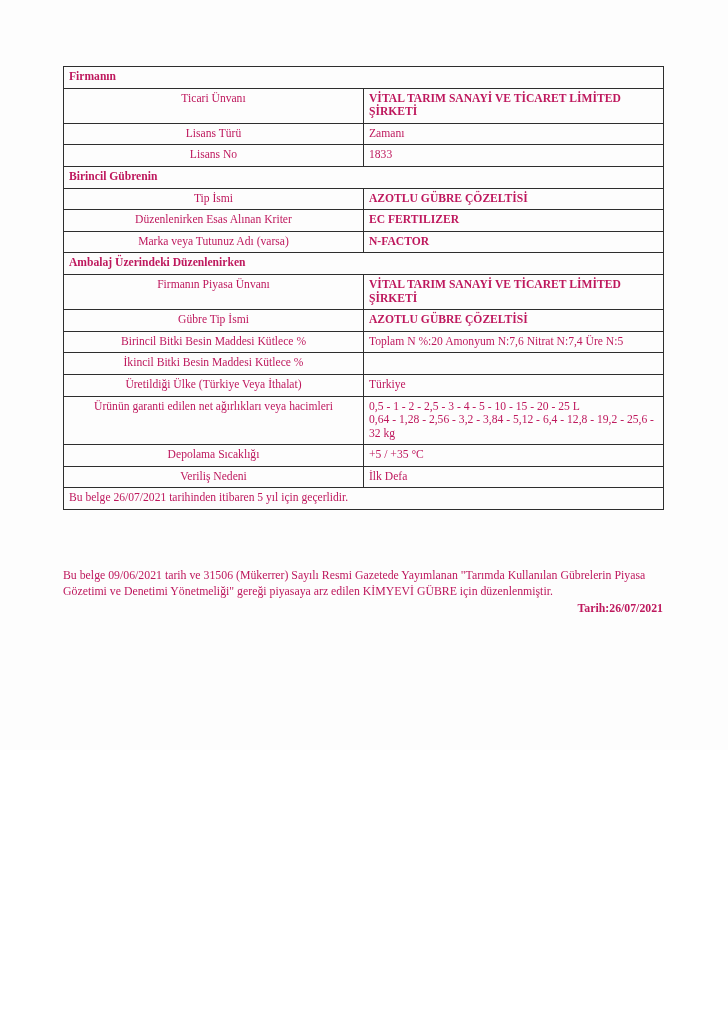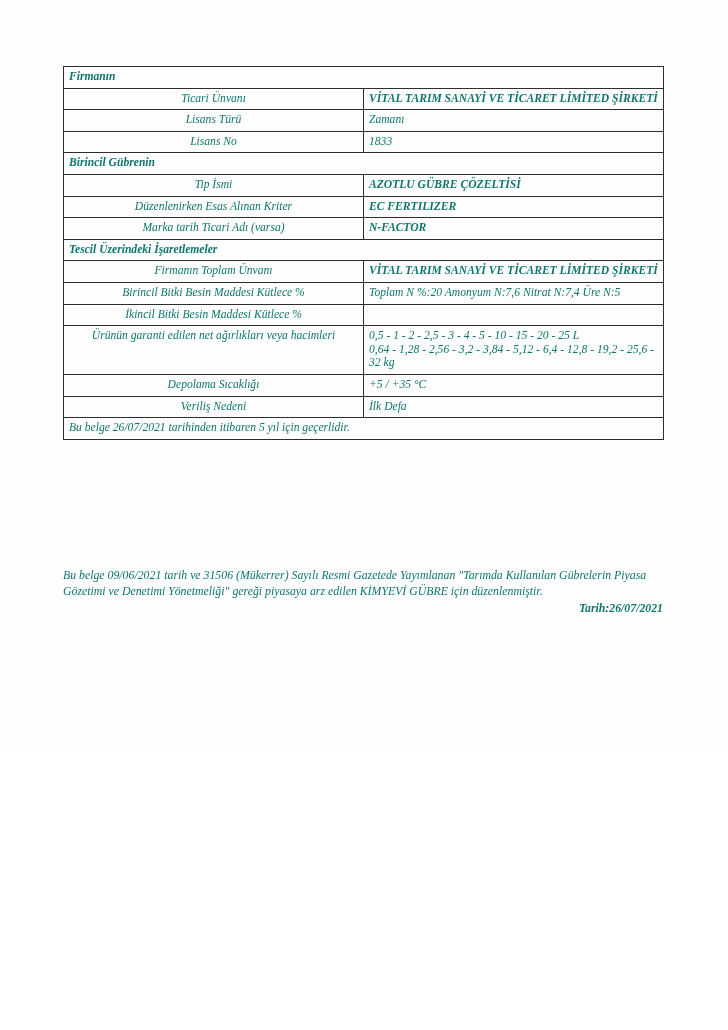--- a/index.html
+++ b/index.html
@@ -6,23 +6,22 @@
     margin: 0;
     padding: 0;
     background: #ffffff;
   }
   .page {
     position: relative;
     width: 728px;
     height: 750px;
     background: #fdfdfd;
     font-family: "Liberation Serif", serif;
-    color: #0f766e;
+    color: #be185d;
     overflow: hidden;
-    font-style: italic;
   }
   table.doc-table {
     position: absolute;
     left: 63px;
     top: 66px;
     width: 601px;
     border-collapse: collapse;
     border: 1.5px solid #2e2e2e;
     table-layout: fixed;
   }
@@ -90,37 +89,45 @@
       </tr>
       <tr>
         <td class="cell-label">Tip İsmi</td>
         <td class="cell-value bold-value">AZOTLU GÜBRE ÇÖZELTİSİ</td>
       </tr>
       <tr>
         <td class="cell-label">Düzenlenirken Esas Alınan Kriter</td>
         <td class="cell-value bold-value">EC FERTILIZER</td>
       </tr>
       <tr>
-        <td class="cell-label">Marka tarih Ticari Adı (varsa)</td>
+        <td class="cell-label">Marka veya Tutunuz Adı (varsa)</td>
         <td class="cell-value bold-value">N-FACTOR</td>
       </tr>
       <tr>
-        <td class="section-header" colspan="2">Tescil Üzerindeki İşaretlemeler</td>
+        <td class="section-header" colspan="2">Ambalaj Üzerindeki Düzenlenirken</td>
       </tr>
       <tr>
-        <td class="cell-label">Firmanın Toplam Ünvanı</td>
+        <td class="cell-label">Firmanın Piyasa Ünvanı</td>
         <td class="cell-value bold-value">VİTAL TARIM SANAYİ VE TİCARET LİMİTED ŞİRKETİ</td>
+      </tr>
+      <tr>
+        <td class="cell-label">Gübre Tip İsmi</td>
+        <td class="cell-value bold-value">AZOTLU GÜBRE ÇÖZELTİSİ</td>
       </tr>
       <tr>
         <td class="cell-label">Birincil Bitki Besin Maddesi Kütlece %</td>
         <td class="cell-value">Toplam N %:20 Amonyum N:7,6 Nitrat N:7,4 Üre N:5</td>
       </tr>
       <tr>
         <td class="cell-label">İkincil Bitki Besin Maddesi Kütlece %</td>
         <td class="cell-value"></td>
+      </tr>
+      <tr>
+        <td class="cell-label">Üretildiği Ülke (Türkiye Veya İthalat)</td>
+        <td class="cell-value">Türkiye</td>
       </tr>
       <tr>
         <td class="cell-label">Ürünün garanti edilen net ağırlıkları veya hacimleri</td>
         <td class="cell-value pre-wrap">0,5 - 1 - 2 - 2,5 - 3 - 4 - 5 - 10 - 15 - 20 - 25 L
 0,64 - 1,28 - 2,56 - 3,2 - 3,84 - 5,12 - 6,4 - 12,8 - 19,2 - 25,6 - 32 kg</td>
       </tr>
       <tr>
         <td class="cell-label">Depolama Sıcaklığı</td>
         <td class="cell-value">+5 / +35 °C</td>
       </tr>

